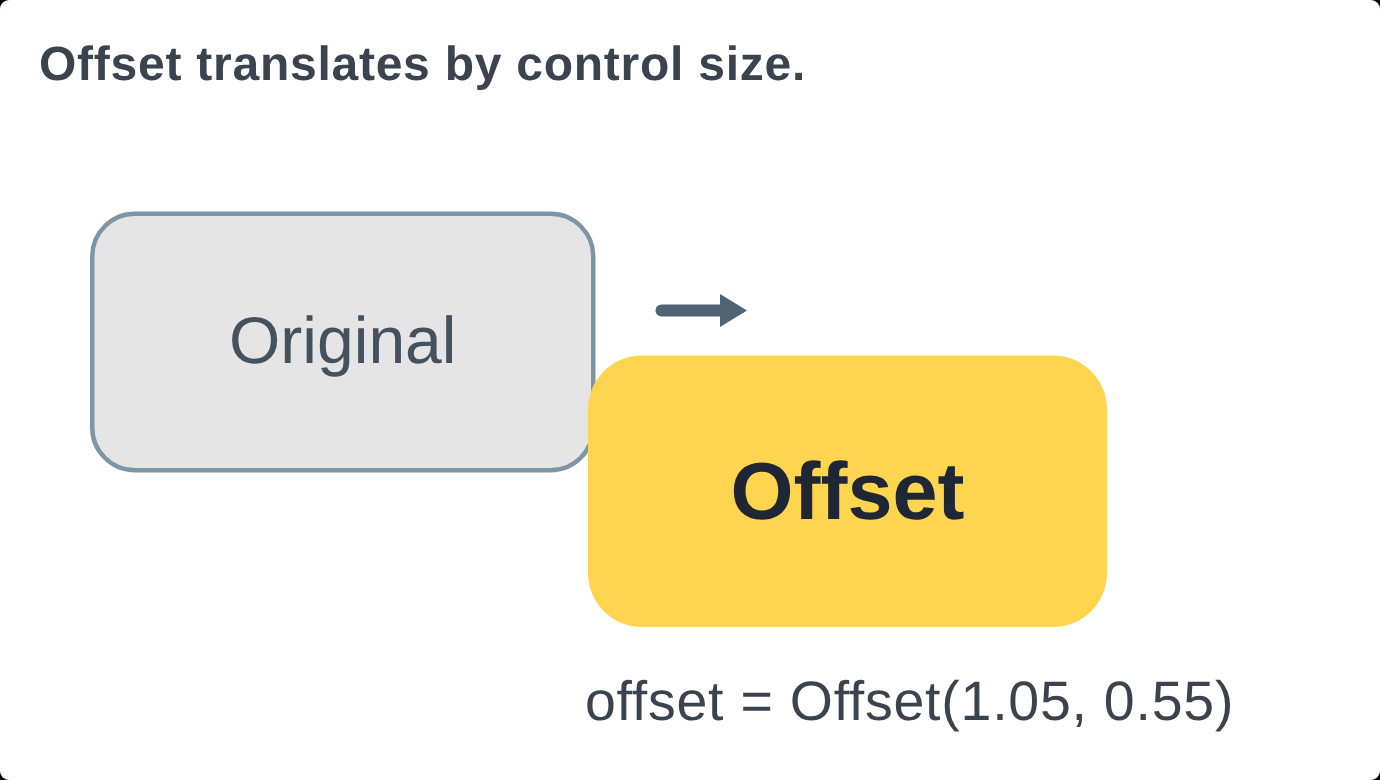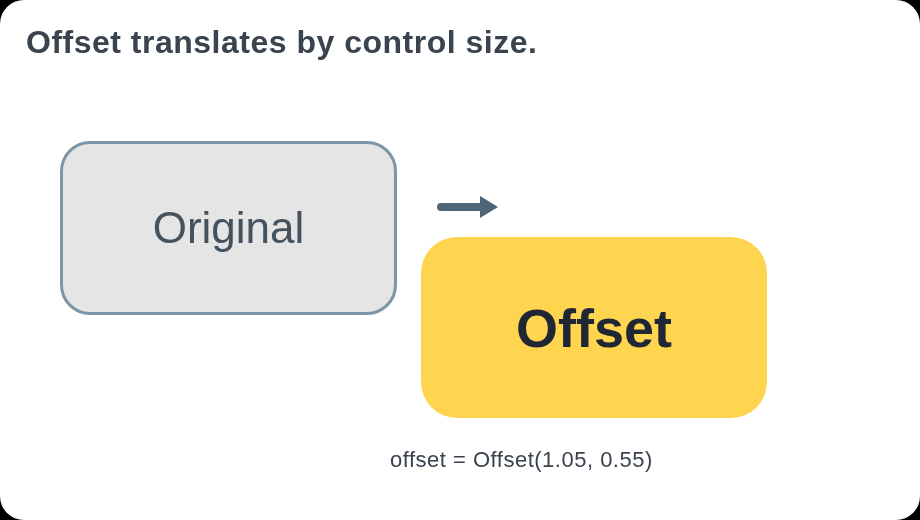--- a/index.html
+++ b/index.html
@@ -6,21 +6,21 @@
   body {
     width: 920px; height: 520px;
     background: #000000;
     font-family: "Liberation Sans", "DejaVu Sans", sans-serif;
     overflow: hidden;
   }
   .stage {
     position: relative;
     width: 920px; height: 520px;
     background: #ffffff;
-    border-radius: 24px;
+    border-radius: 6px;
     overflow: hidden;
   }
   .title {
     position: absolute;
     left: 26px; top: 24px;
     font-size: 32px;
     font-weight: 700;
     letter-spacing: 0.5px;
     color: #3A434E;
     white-space: nowrap;
@@ -36,35 +36,35 @@
   .original-box {
     left: 60px; top: 141px;
     width: 337px; height: 174px;
     border-radius: 30px;
     border-style: solid;
     border-width: 3px;
     font-size: 44px;
     font-weight: 400;
   }
   .offset-box {
-    left: 421px; top: 237px;
+    left: 392px; top: 237px;
     width: 346px; height: 181px;
     border-radius: 36px;
     font-size: 54px;
     font-weight: 700;
   }
   .arrow {
     position: absolute;
     left: 436px; top: 195px;
     width: 64px; height: 24px;
   }
   .caption {
     position: absolute;
     left: 390px; top: 447px;
-    font-size: 22px;
+    font-size: 37px;
     font-weight: 400;
     letter-spacing: 0.5px;
     color: #3A434E;
     white-space: nowrap;
   }
 </style>
 </head>
 <body>
 
 <div class="stage">

